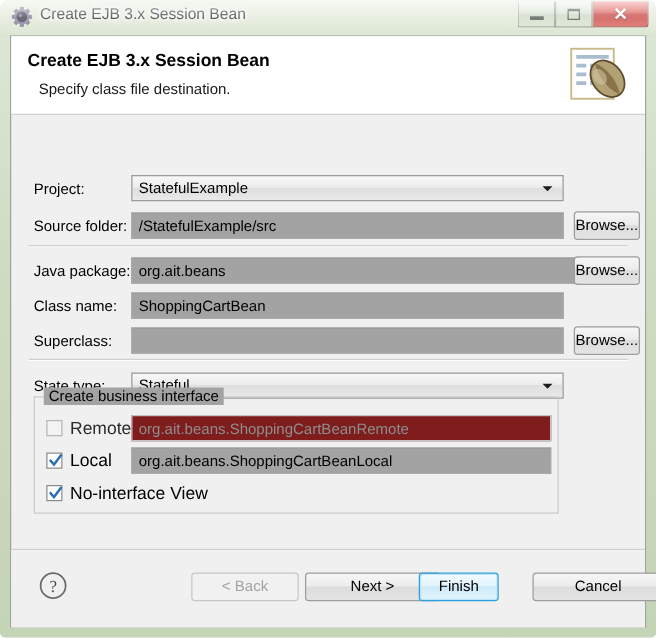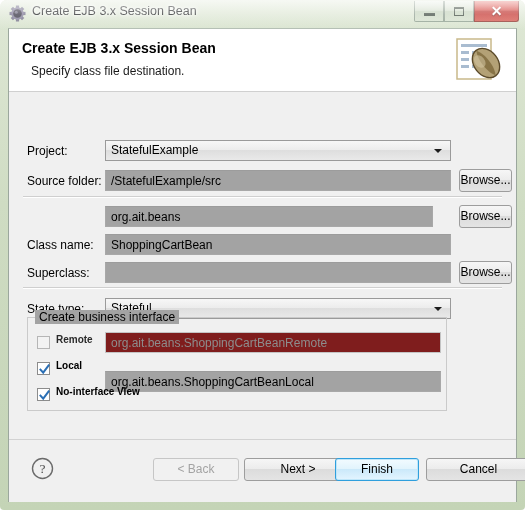--- a/index.html
+++ b/index.html
@@ -209,21 +209,21 @@
     box-sizing: border-box;
     background: #ffffff;
     border: 1px solid #8c8c8c;
   }
   .cb.off { background: #f3f3f3; border-color: #b6b6b6; }
   .cb-check {
     position: absolute; left: 1px; top: -1px;
     width: 11px; height: 12px;
   }
   .cb-lbl {
-    position: absolute; font-size: 10px; color: #000000; white-space: nowrap; font-weight: bold;
+    position: absolute; font-size: 14px; color: #000000; white-space: nowrap;
   }
   .cb-lbl.off { color: #2b2b2b; }
 
   
   #buttonbar {
     position: absolute; left: 0; top: 410px;
     width: 507px; height: 62px;
     border-top: 1px solid #d2d2d2;
     background: #f0f0f0;
   }
@@ -305,21 +305,22 @@
         <span>StatefulExample</span>
         <span class="combo-arrow"></span>
       </div>
 
       <div class="lbl" style="left:18px; top:83px;">Source folder:</div>
       <input class="txt" style="left: 96px; top: 79px; width: 346px;" readonly="" value="/StatefulExample/src">
       <div class="btn" style="left:450px; top:78px; width:53px;">Browse...</div>
 
       <div class="sep" style="left:14px; top:105px; width:479px;"></div>
 
-      <input class="txt" style="left: 96px; top: 115px; width: 328px;" readonly="" value="org.ait.beans">
+      <div class="lbl" style="left:18px; top:119px;">Java package:</div>
+      <input class="txt" style="left: 96px; top: 115px; width: 360px;" readonly="" value="org.ait.beans">
       <div class="btn" style="left:450px; top:114px; width:53px;">Browse...</div>
 
       <div class="lbl" style="left:18px; top:147px;">Class name:</div>
       <input class="txt" style="left: 96px; top: 143px; width: 346px;" readonly="" value="ShoppingCartBean">
 
       <div class="lbl" style="left:18px; top:175px;">Superclass:</div>
       <input class="txt" style="left: 96px; top: 171px; width: 346px;" readonly="" value="">
       <div class="btn" style="left:450px; top:170px; width:53px;">Browse...</div>
 
       <div class="sep" style="left:14px; top:196px; width:479px;"></div>
@@ -338,21 +339,21 @@
       <input class="txt disabled" style="left: 96px; top: 241px; width: 336px;" disabled="" value="org.ait.beans.ShoppingCartBeanRemote">
 
       <div class="cb" style="left:28px; top:271px;">
         <span class="cb-check">
           <svg width="11" height="12" viewBox="0 0 11 12">
             <path d="M1.5 5.6 L4.2 8.6 L9.6 1.4" stroke="#2b6fb5" stroke-width="2" fill="none" stroke-linecap="square"></path>
           </svg>
         </span>
       </div>
       <div class="cb-lbl" style="left:47px; top:269px;">Local</div>
-      <input class="txt" style="left: 96px; top: 267px; width: 336px; margin-top: 13px;" readonly="" value="org.ait.beans.ShoppingCartBeanLocal">
+      <input class="txt" style="left: 96px; top: 267px; width: 336px;" readonly="" value="org.ait.beans.ShoppingCartBeanLocal">
 
       <div class="cb" style="left:28px; top:297px;">
         <span class="cb-check">
           <svg width="11" height="12" viewBox="0 0 11 12">
             <path d="M1.5 5.6 L4.2 8.6 L9.6 1.4" stroke="#2b6fb5" stroke-width="2" fill="none" stroke-linecap="square"></path>
           </svg>
         </span>
       </div>
       <div class="cb-lbl" style="left:47px; top:295px;">No-interface View</div>
     </div>
@@ -360,18 +361,18 @@
     <div id="buttonbar">
       <span id="help-icon">
         <svg width="23" height="23" viewBox="0 0 23 23">
           <circle cx="11.5" cy="11.5" r="10" fill="none" stroke="#6b6b6b" stroke-width="1.4"></circle>
           <text x="11.5" y="16.4" text-anchor="middle" font-family="Liberation Serif, serif" font-size="13.5" fill="#4d4d4d">?</text>
         </svg>
       </span>
 
       <div class="btn disabled" style="left: 144px; top: 18px; width: 86px;">&lt; Back</div>
       <div class="btn" style="left: 235px; top: 18px; width: 108px;">Next &gt;</div>
-      <div class="btn default" style="left: 326px; top: 18px; width: 84px;">Finish</div>
+      <div class="btn default" style="left: 326px; top: 18px; width: 64px;">Finish</div>
       <div class="btn" style="left: 417px; top: 18px; width: 105px;">Cancel</div>
     </div>
 
   </div>
 </div>
 
 </body></html>

